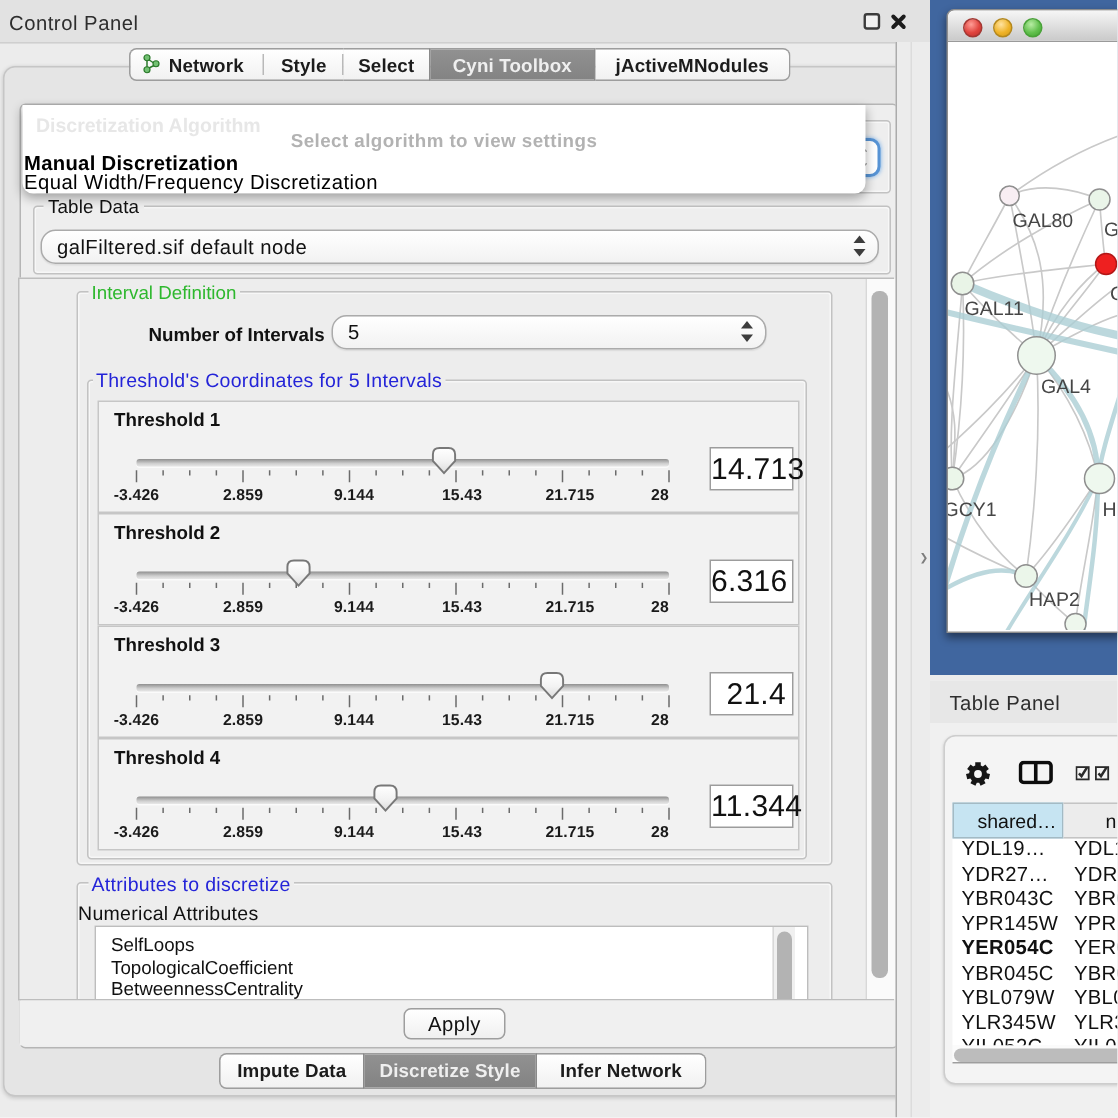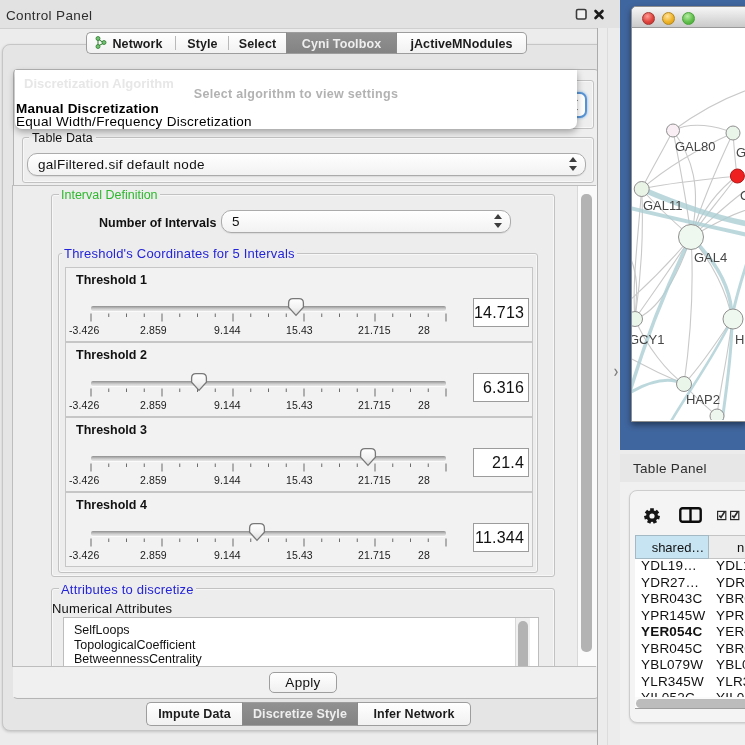--- a/index.html
+++ b/index.html
@@ -22,23 +22,23 @@
 .tabtxt{position:relative;top:3.5px;}
 
 .combo{position:absolute;background:linear-gradient(#ffffff,#f2f2f2);border:1px solid #ababab;border-radius:10px;box-shadow:0 1px 1px rgba(0,0,0,0.08);}
 .combo .ctext{position:absolute;left:10px;top:2.5px;font-size:13.5px;color:#111;letter-spacing:0.3px;}
 .spin{position:absolute;width:8px;height:14px;}
 .spin:before{content:"";position:absolute;left:0;top:0;border-left:4px solid transparent;border-right:4px solid transparent;border-bottom:5px solid #3d3d3d;}
 .spin:after{content:"";position:absolute;left:0;bottom:0;border-left:4px solid transparent;border-right:4px solid transparent;border-top:5px solid #3d3d3d;}
 
 .card{position:absolute;left:52px;width:466px;height:73px;background:#f2f2f2;border:1px solid #c6c6c6;}
 .card .ttl{position:absolute;left:10px;top:5px;font-size:12.5px;font-weight:bold;color:#111;}
-.valbox{position:absolute;left:407px;top:30px;width:56px;height:29px;background:#fff;border:1px solid #9c9c9c;font-size:16px;color:#111;text-align:right;line-height:28px;padding-right:4px;letter-spacing:0.2px;box-sizing:border-box;}
+.valbox{position:absolute;left:407px;top:30px;width:56px;height:29px;background:#fff;border:1px solid #9c9c9c;font-size:20px;color:#111;text-align:right;line-height:28px;padding-right:4px;letter-spacing:0.2px;box-sizing:border-box;}
 .track{position:absolute;left:25px;top:38px;width:355px;height:5px;border-radius:2px;background:linear-gradient(#8f8f8f,#cfcfcf 60%,#e8e8e8);box-shadow:0 1px 0 rgba(255,255,255,0.7);}
-.ticklabel{position:absolute;top:55.5px;font-size:10.5px;font-weight:normal;color:#1a1a1a;width:44px;letter-spacing:0.1px;}
+.ticklabel{position:absolute;top:55.5px;font-size:10.5px;font-weight:bold;color:#1a1a1a;width:44px;text-align:center;letter-spacing:0.1px;}
 
 #popup{left:15px;top:70px;width:562px;height:59px;background:#ffffff;border-radius:0 0 7px 7px;box-shadow:0 3px 7px rgba(0,0,0,0.33);}
 #popup .ghost{position:absolute;left:9px;top:6px;font-size:13px;font-weight:bold;color:#e7e7e7;}
 #popup .it1{position:absolute;left:0;top:17px;width:100%;text-align:center;font-size:12.5px;font-weight:bold;color:#b2b2b2;letter-spacing:0.3px;}
 #popup .it2{position:absolute;left:1px;top:30.5px;font-size:13.5px;font-weight:bold;color:#000;letter-spacing:0.2px;}
 #popup .it3{position:absolute;left:1px;top:44px;font-size:13.5px;color:#000;letter-spacing:0.3px;}
 
 .sb-thumb{position:absolute;background:#b3b3b3;border-radius:5px;}
 
 #bluedesk{left:620px;top:0;width:125px;height:450px;background:#40669f;}

